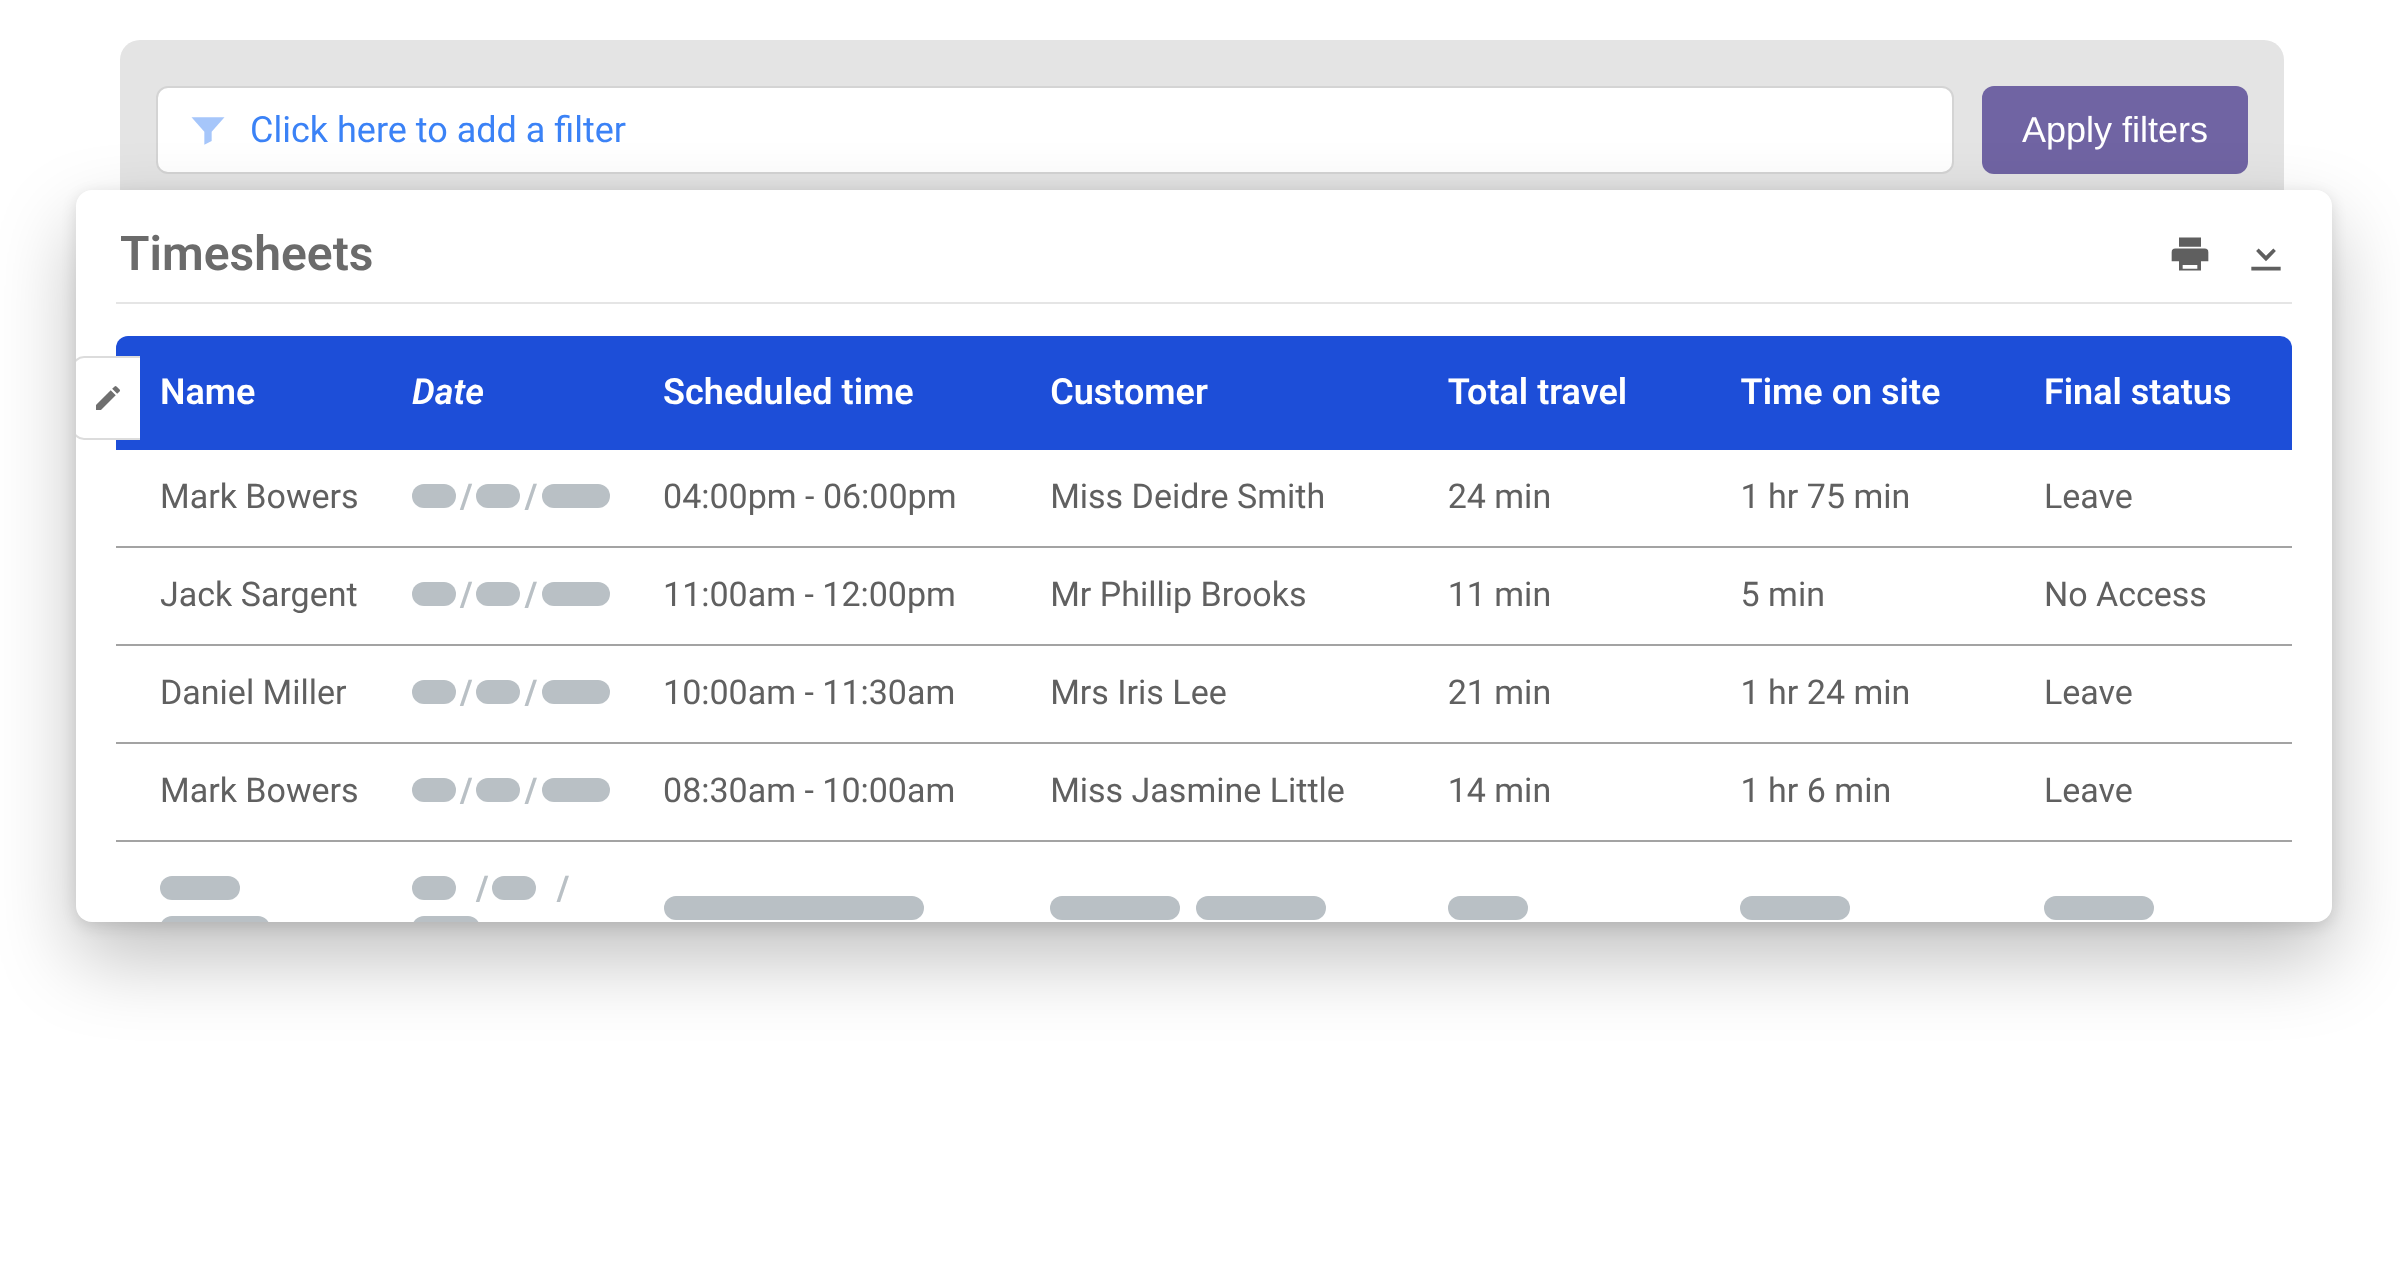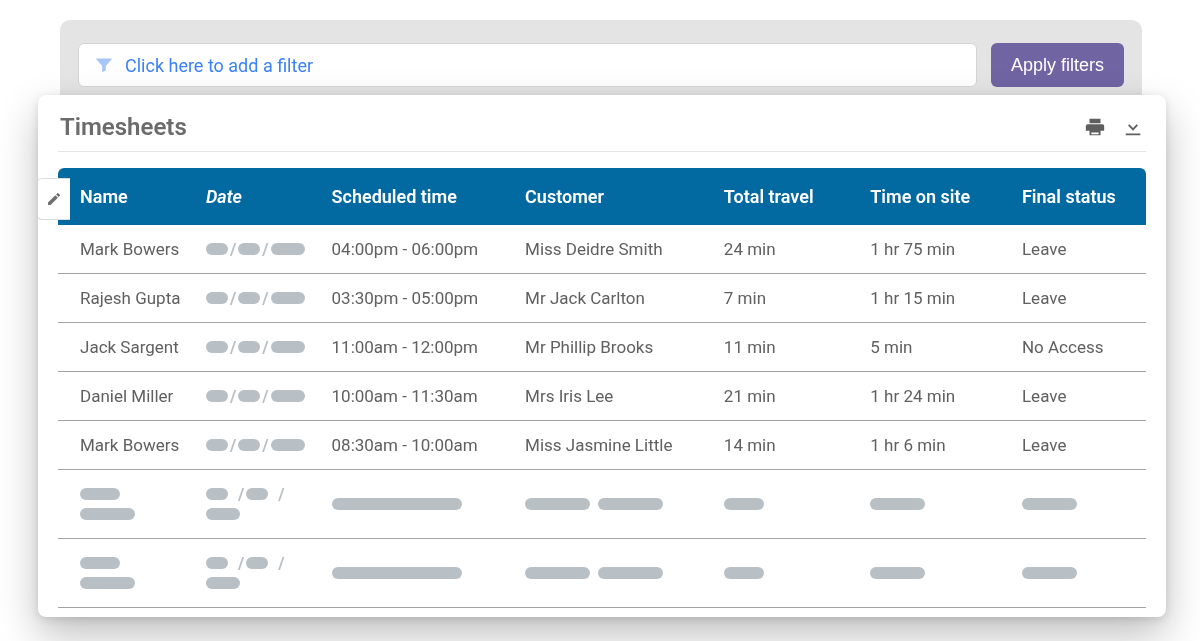--- a/index.html
+++ b/index.html
@@ -50,21 +50,21 @@
     align-items: center;
     justify-content: center;
     border: none;
     text-align: right;
   }
   .card {
     position: absolute;
     left: 38px;
     top: 95px;
     width: 1128px;
-    height: 522px;
+    height: 366px;
     background: #fff;
     border-radius: 8px;
     box-shadow: 0 18px 40px rgba(0,0,0,.25), 0 2px 8px rgba(0,0,0,.12);
     z-index: 2;
     overflow: hidden;
   }
   .card-header {
     display: flex;
     align-items: center;
     padding: 18px 22px 10px 22px;
@@ -95,21 +95,21 @@
     display: flex;
     align-items: center;
     justify-content: center;
     color: #6f6f6f;
   }
   table {
     width: 100%;
     border-collapse: collapse;
   }
   thead tr {
-    background: #0369a1;
+    background: #1d4ed8;
   }
   thead th {
     text-align: left;
     color: #fff;
     font-weight: 600;
     font-size: 18px;
     padding: 18px 12px;
   }
   thead th:first-child { border-top-left-radius: 6px; padding-left: 22px; }
   thead th:last-child  { border-top-right-radius: 6px; }
@@ -189,29 +189,20 @@
           <tr>
             <td>Mark Bowers</td>
             <td class="date-cell"><span class="pill"></span><span class="slash">/</span><span class="pill"></span><span class="slash">/</span><span class="pill" style="width:34px"></span></td>
             <td>04:00pm - 06:00pm</td>
             <td>Miss Deidre Smith</td>
             <td>24 min</td>
             <td>1 hr 75 min</td>
             <td>Leave</td>
           </tr>
           <tr>
-            <td>Rajesh Gupta</td>
-            <td class="date-cell"><span class="pill"></span><span class="slash">/</span><span class="pill"></span><span class="slash">/</span><span class="pill" style="width:34px"></span></td>
-            <td>03:30pm - 05:00pm</td>
-            <td>Mr Jack Carlton</td>
-            <td>7 min</td>
-            <td>1 hr 15 min</td>
-            <td>Leave</td>
-          </tr>
-          <tr>
             <td>Jack Sargent</td>
             <td class="date-cell"><span class="pill"></span><span class="slash">/</span><span class="pill"></span><span class="slash">/</span><span class="pill" style="width:34px"></span></td>
             <td>11:00am - 12:00pm</td>
             <td>Mr Phillip Brooks</td>
             <td>11 min</td>
             <td>5 min</td>
             <td>No Access</td>
           </tr>
           <tr>
             <td>Daniel Miller</td>

